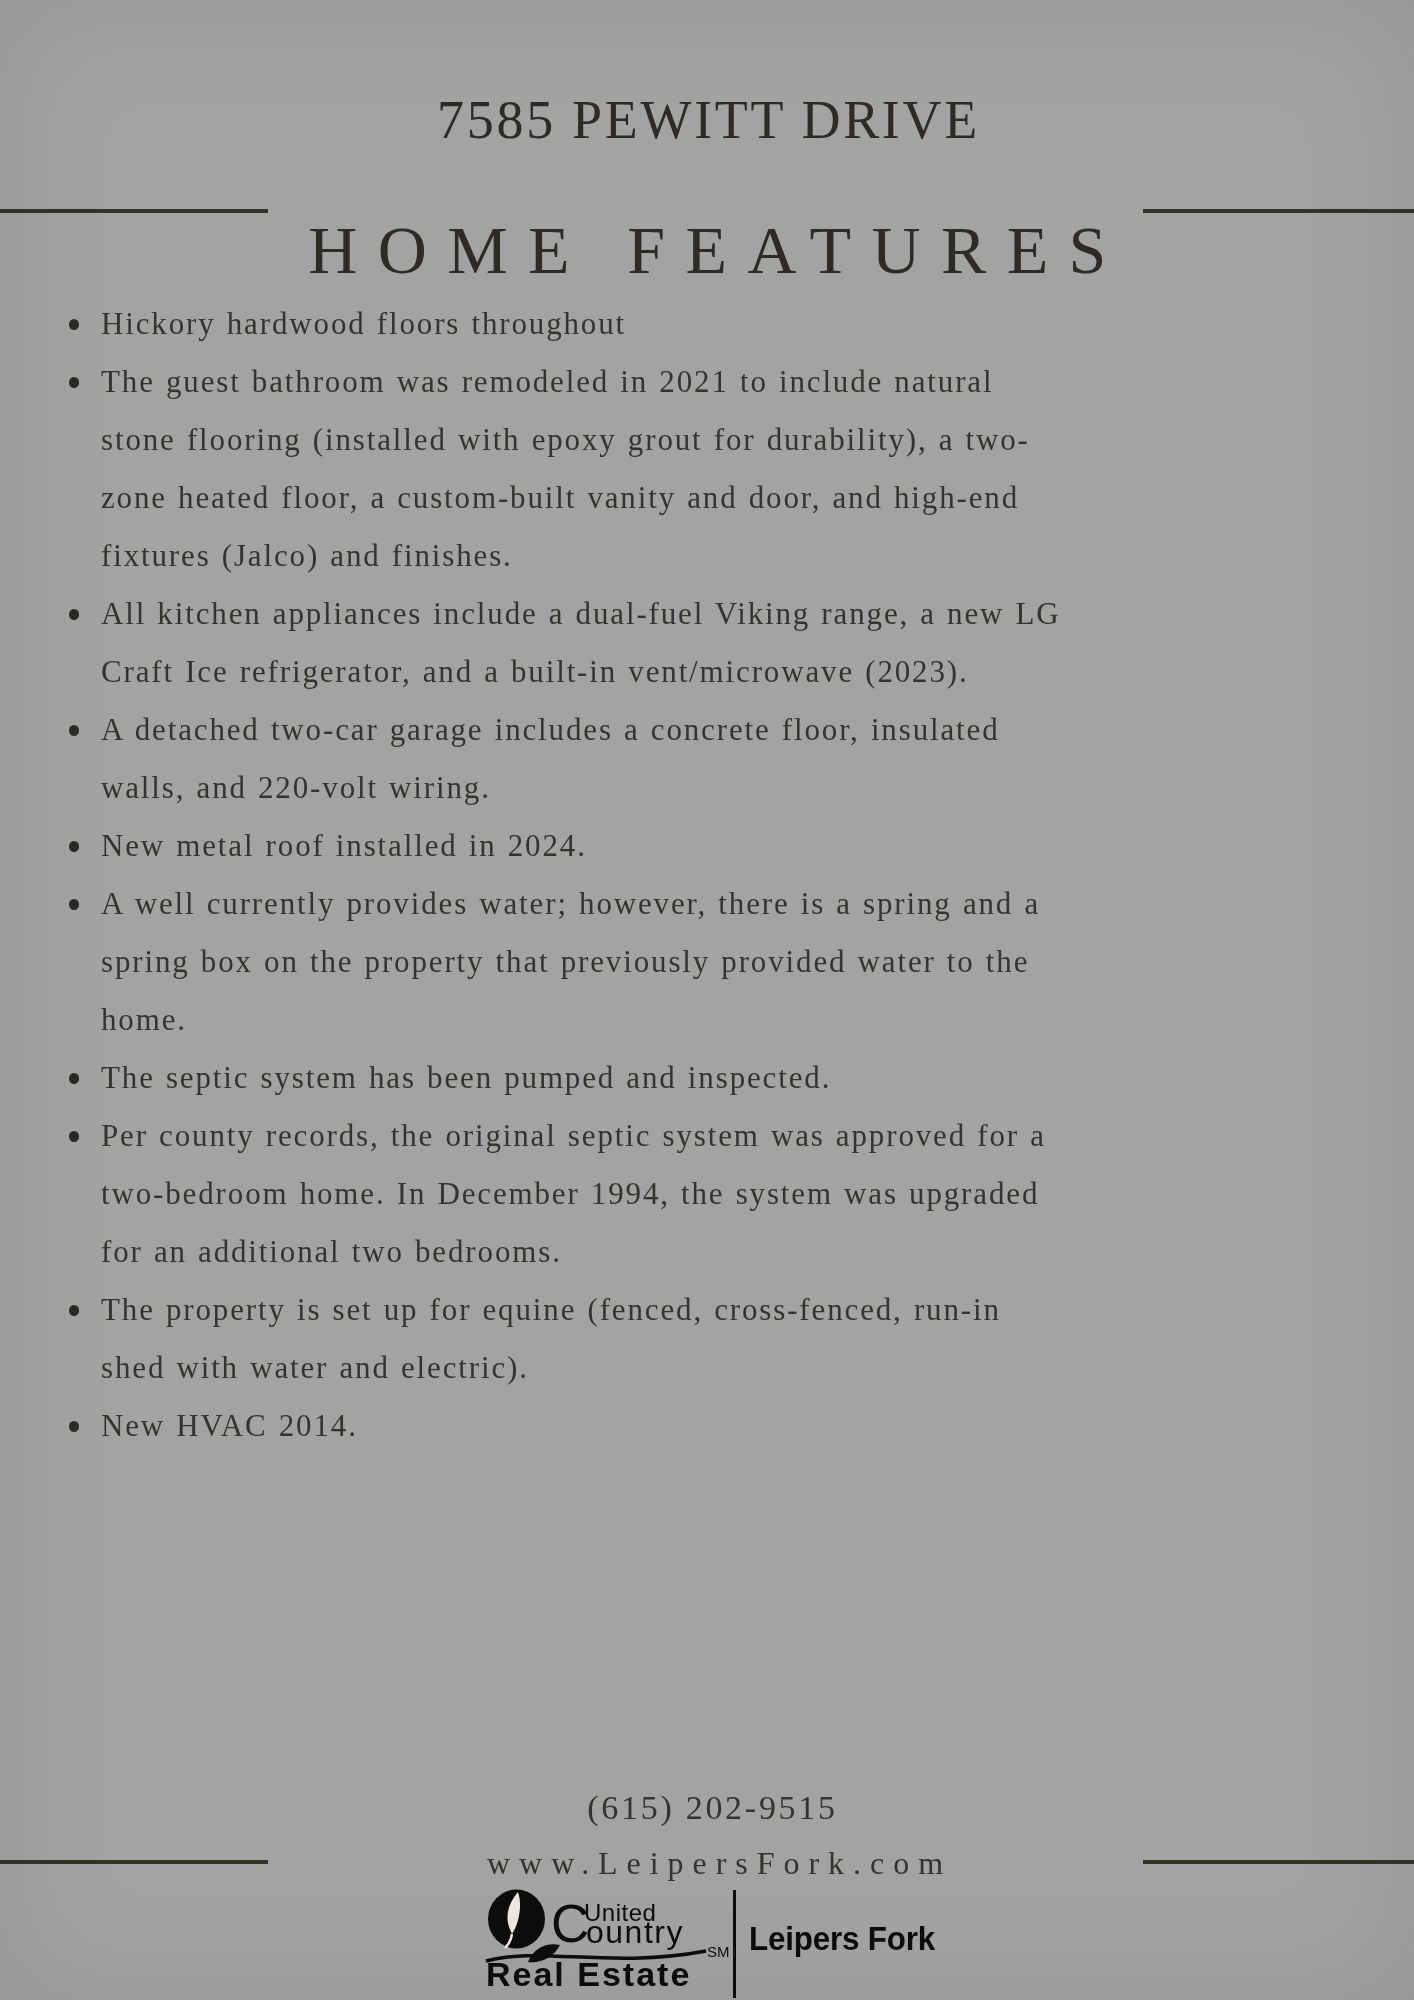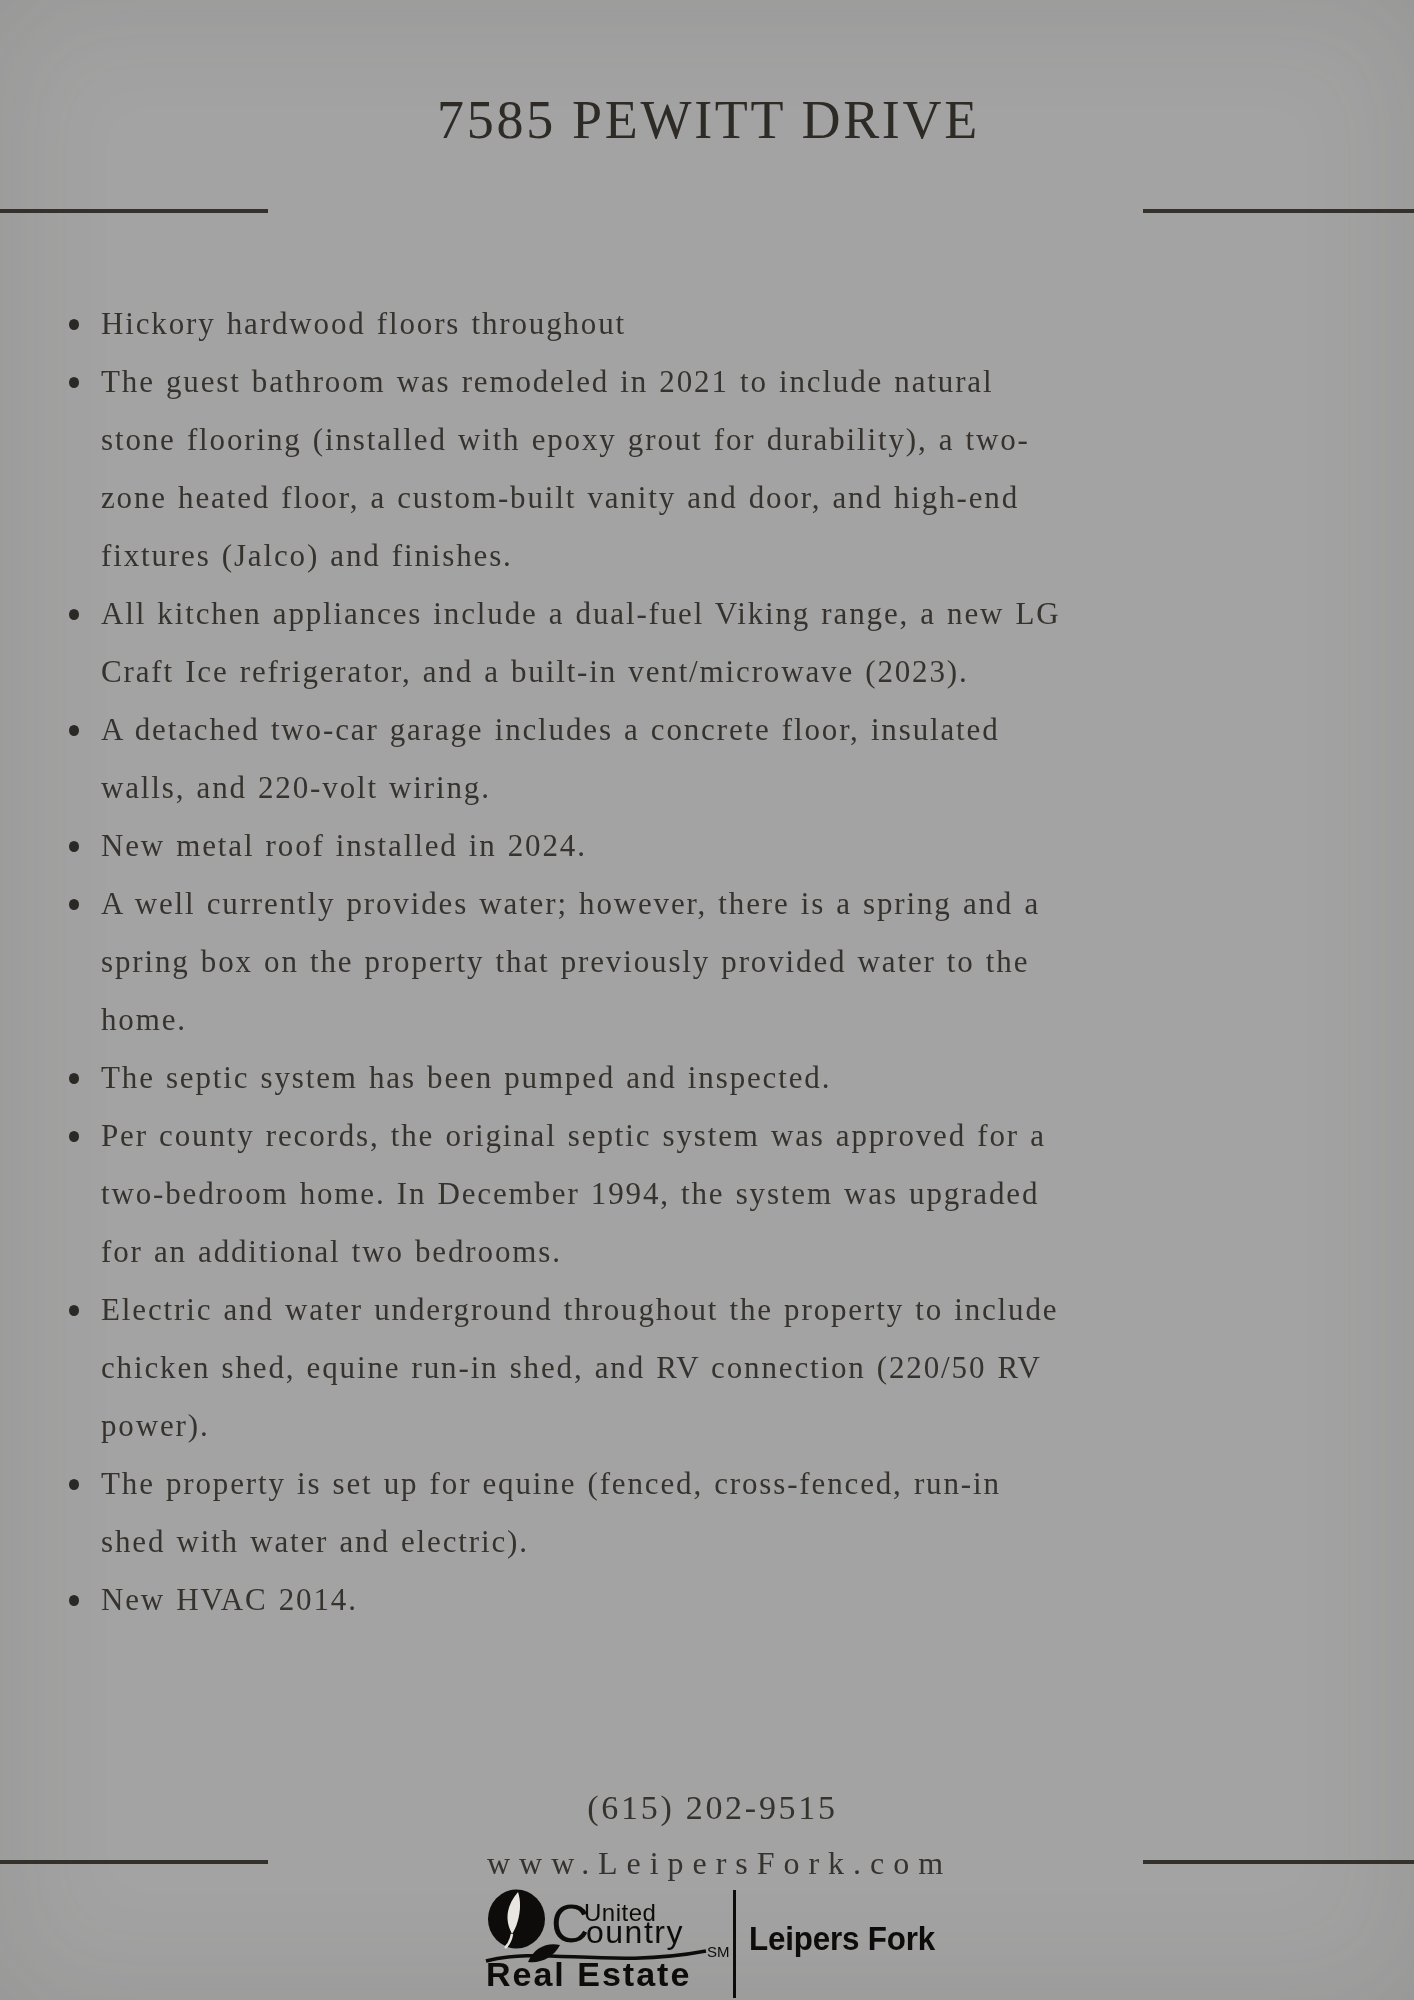--- a/index.html
+++ b/index.html
@@ -85,32 +85,32 @@
     transform:scaleX(.95);transform-origin:left center;letter-spacing:-.2px;}
 </style>
 </head>
 <body>
 
 <div class="page">
 
   <h1 class="title">7585 PEWITT DRIVE</h1>
 
   <div class="rule h-left"></div>
+  <h2 class="subtitle">HOME FEATURES</h2>
   <div class="rule h-right"></div>
 
   <ul class="features">
     <li>Hickory hardwood floors throughout</li>
     <li>The guest bathroom was remodeled in 2021 to include natural stone flooring (installed with epoxy grout for durability), a two-zone heated floor, a custom-built vanity and door, and high-end fixtures (Jalco) and finishes.</li>
     <li>All kitchen appliances include a dual-fuel Viking range, a new LG Craft Ice refrigerator, and a built-in vent/microwave (2023).</li>
     <li>A detached two-car garage includes a concrete floor, insulated walls, and 220-volt wiring.</li>
     <li>New metal roof installed in 2024.</li>
     <li>A well currently provides water; however, there is a spring and a spring box on the property that previously provided water to the home.</li>
     <li>The septic system has been pumped and inspected.</li>
     <li>Per county records, the original septic system was approved for a two-bedroom home. In December 1994, the system was upgraded for an additional two bedrooms.</li>
-    <li>Electric and water underground throughout the property to include chicken shed, equine run-in shed, and RV connection (220/50 RV power).</li>
     <li>The property is set up for equine (fenced, cross-fenced, run-in shed with water and electric).</li>
     <li>New HVAC 2014.</li>
   </ul>
 
   <div class="phone">(615) 202-9515</div>
 
   <div class="rule f-left"></div>
   <div class="website">www.LeipersFork.com</div>
   <div class="rule f-right"></div>
 

